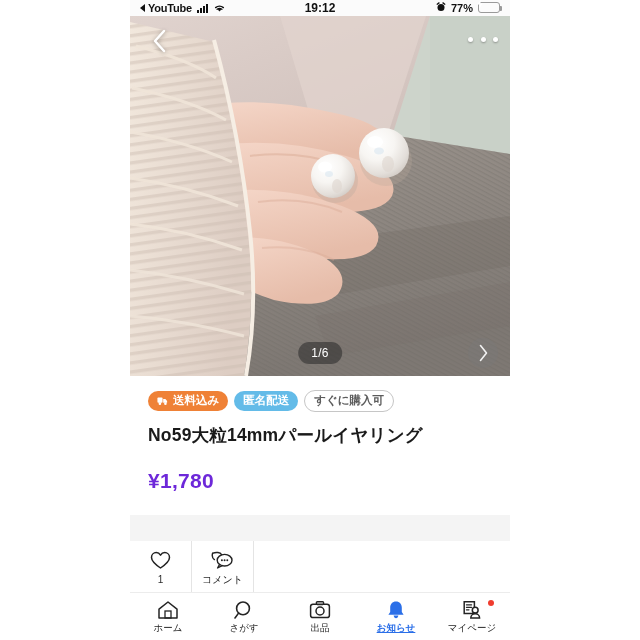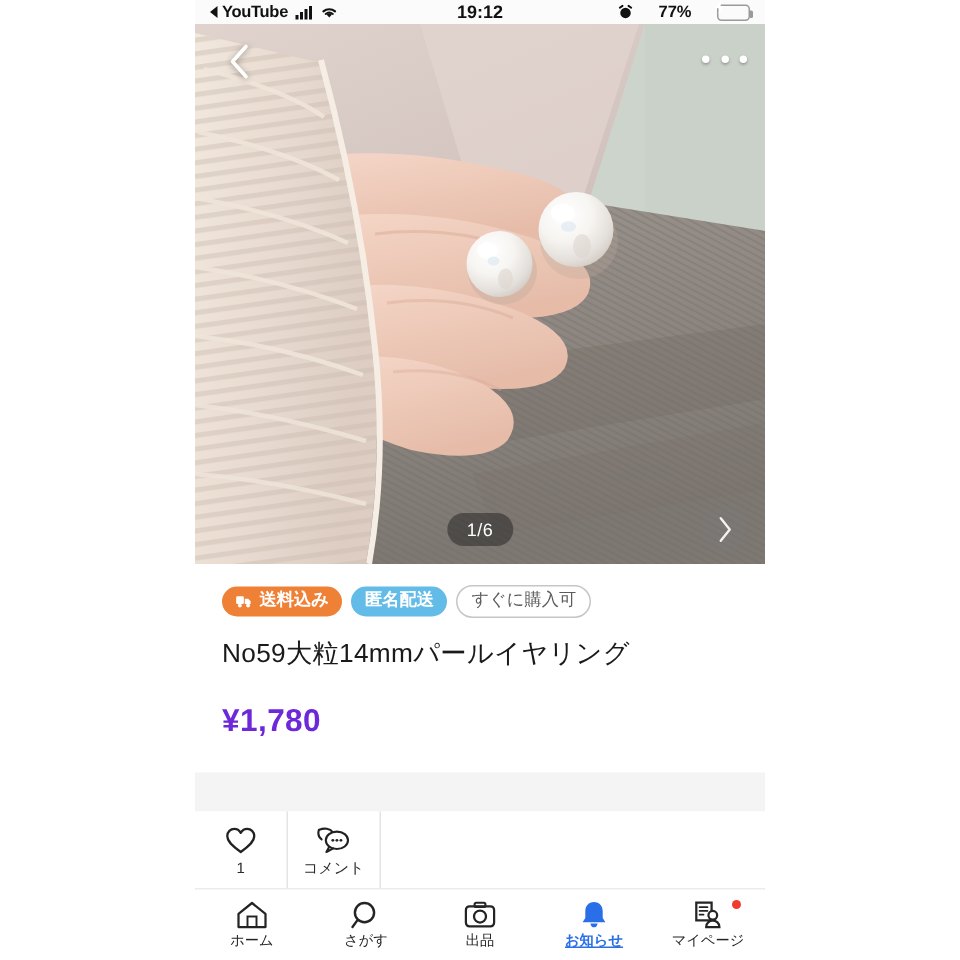--- a/index.html
+++ b/index.html
@@ -34,21 +34,21 @@
   .sig{ display:flex; align-items:flex-end; gap:1px; height:9px; margin-left:2px;}
   .sig i{ width:2px; background:#111; display:block; }
   .sig i:nth-child(1){height:3px;}
   .sig i:nth-child(2){height:5px;}
   .sig i:nth-child(3){height:7px;}
   .sig i:nth-child(4){height:9px;}
   .wifi{ width:13px;height:10px; position:relative; margin-left:2px;}
   .wifi svg{position:absolute;left:0;top:0;}
   .sb-center{ position:absolute; left:50%; transform:translateX(-50%);
               font-size:12px; font-weight:700; color:#111;}
-  .sb-right{ display:flex; align-items:center; gap:17px; font-size:11px; font-weight:600;}
+  .sb-right{ display:flex; gap:5px; font-size:11px; font-weight:600;}
   .alarm{ width:10px;height:10px;}
   .batt{
     width:22px;height:11px;border:1px solid #9a9a9a;border-radius:3px;
     position:relative; padding:1px;
   }
   .batt:after{
     content:""; position:absolute; right:-3px; top:3px; width:2px;height:5px;
     background:#9a9a9a;border-radius:0 1px 1px 0;
   }
   .batt .fill{ width:100%;height:100%;background:#3ad35a;border-radius:1.5px; position:relative;}
@@ -95,27 +95,27 @@
   .info{ padding:14px 18px 0 18px; background:#fff; }
   .badges{ display:flex; align-items:center; gap:6px; }
   .badge{
     display:inline-flex; align-items:center; gap:4px;
     font-size:11.5px; font-weight:700; line-height:1;
     padding:4px 9px; border-radius:11px; white-space:nowrap;
   }
   .badge.ship{ background:#ef8136; color:#fff; }
   .badge.anon{ background:#63bbe8; color:#fff; }
   .badge.buy{
-    background:#fff; color:#5c5c5c; border:1px solid #c6c6c6; font-weight:400;
+    background:#fff; color:#5c5c5c; border:1px solid #c6c6c6; font-weight:700;
   }
   .truck{ width:12px;height:10px; flex:none; }
 
   .title{
     margin-top:11px;
-    font-size:17.5px; font-weight:400; color:#1a1a1a; letter-spacing:.2px;
+    font-size:17.5px; font-weight:700; color:#1a1a1a; letter-spacing:.2px;
   }
   .price{
     margin-top:22px; font-size:21px; font-weight:700; color:#6d28d9;
     letter-spacing:.3px;
   }
 
   .spacer{ height:26px; background:#f4f4f4; margin-top:22px; }
 
   
   .actions{

